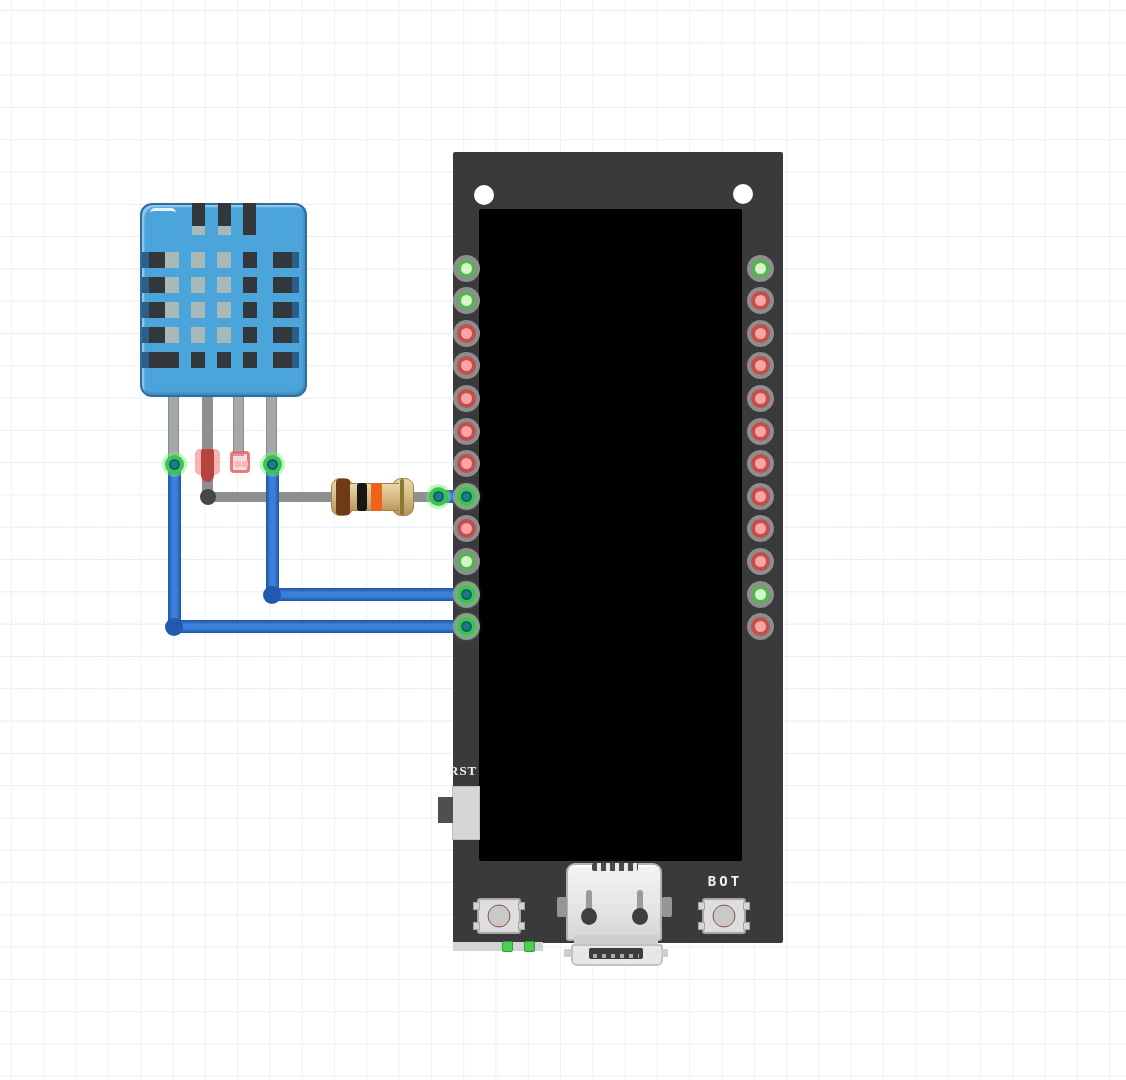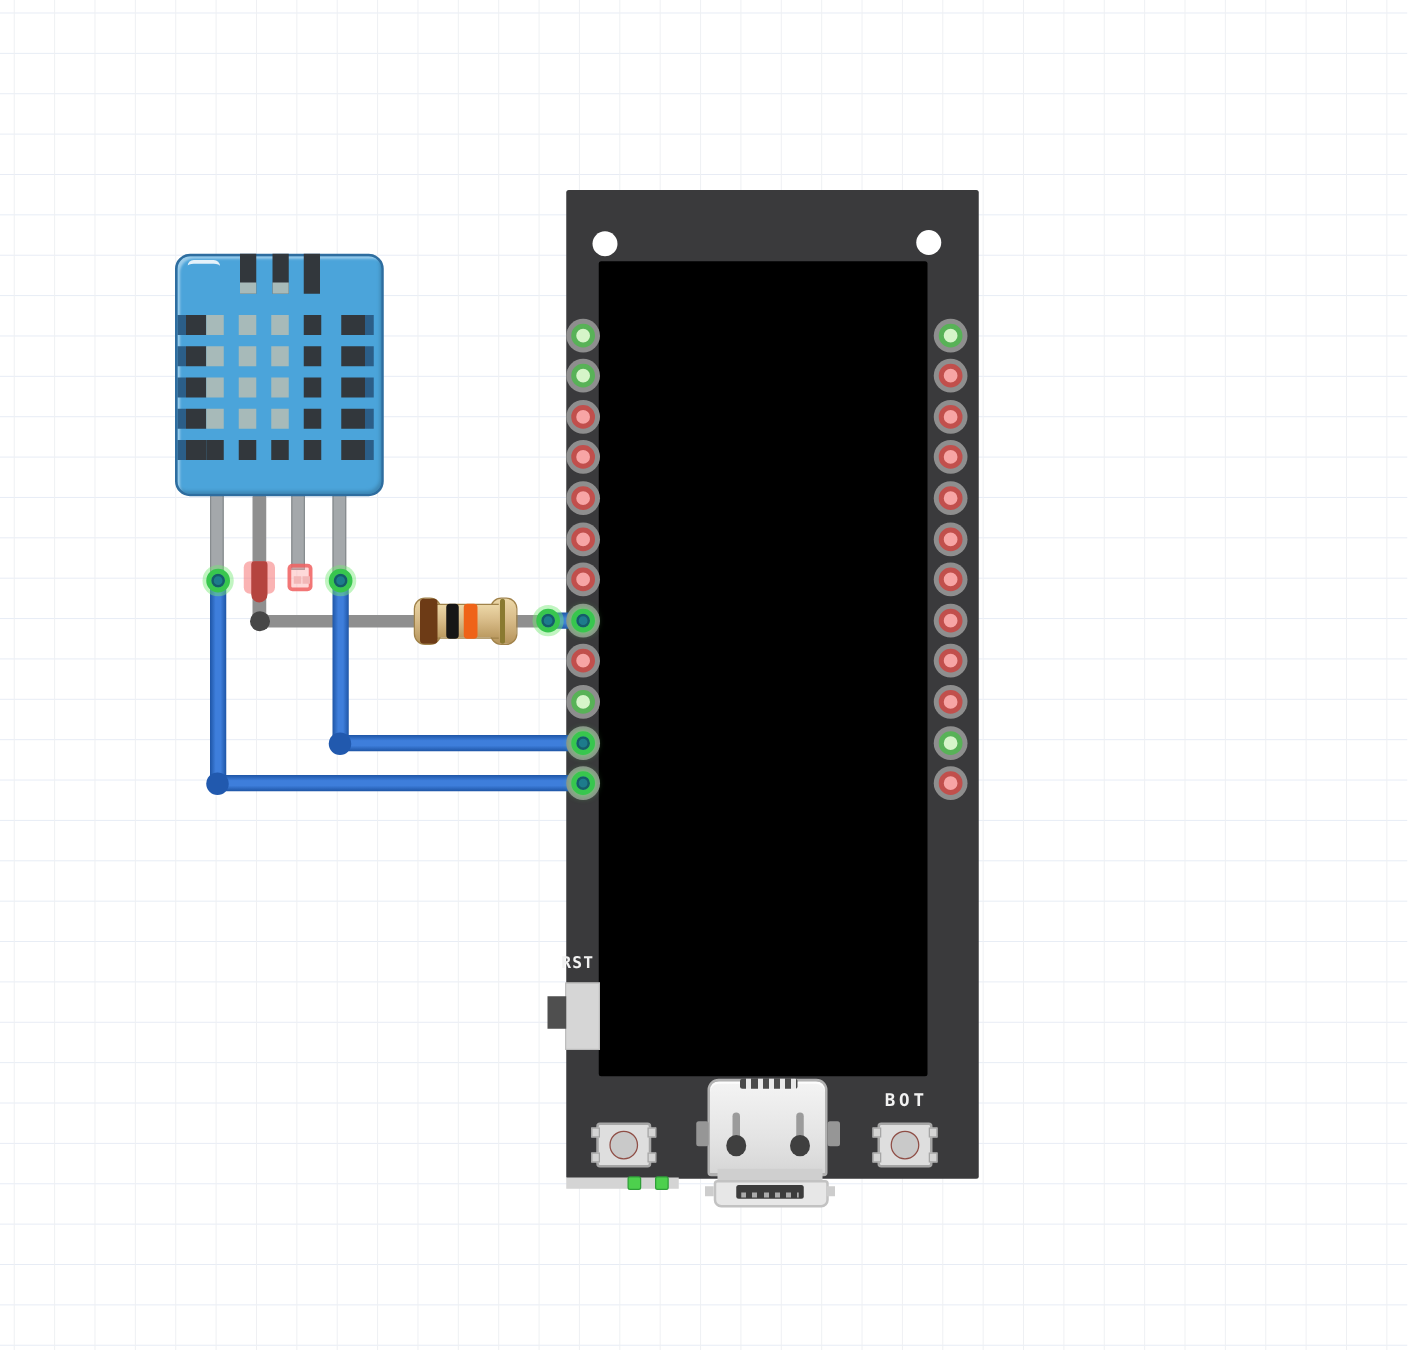--- a/index.html
+++ b/index.html
@@ -106,21 +106,21 @@
 </head>
 <body>
 
 <div class="canvas">
 
   <div class="board">
     <div class="hole" style="left:21px;top:33px;"></div>
     <div class="hole" style="left:280px;top:32px;"></div>
     <div class="screen"></div>
 
-    <div class="silk" style="left:-4px;top:611px;width:34px;">RST</div>
+    <div class="silk" style="left:-4px;top:611px;width:34px;font-family:Liberation Serif, serif;">RST</div>
     <div class="side-btn"></div>
     <div class="side-btn-tab"></div>
 
     <div class="tact" style="left:24px;top:746px;">
       <b class="t1"></b>
         <b class="t2"></b>
         <b class="t3"></b>
         <b class="t4"></b>
       <span class="cap"></span>
     </div>

